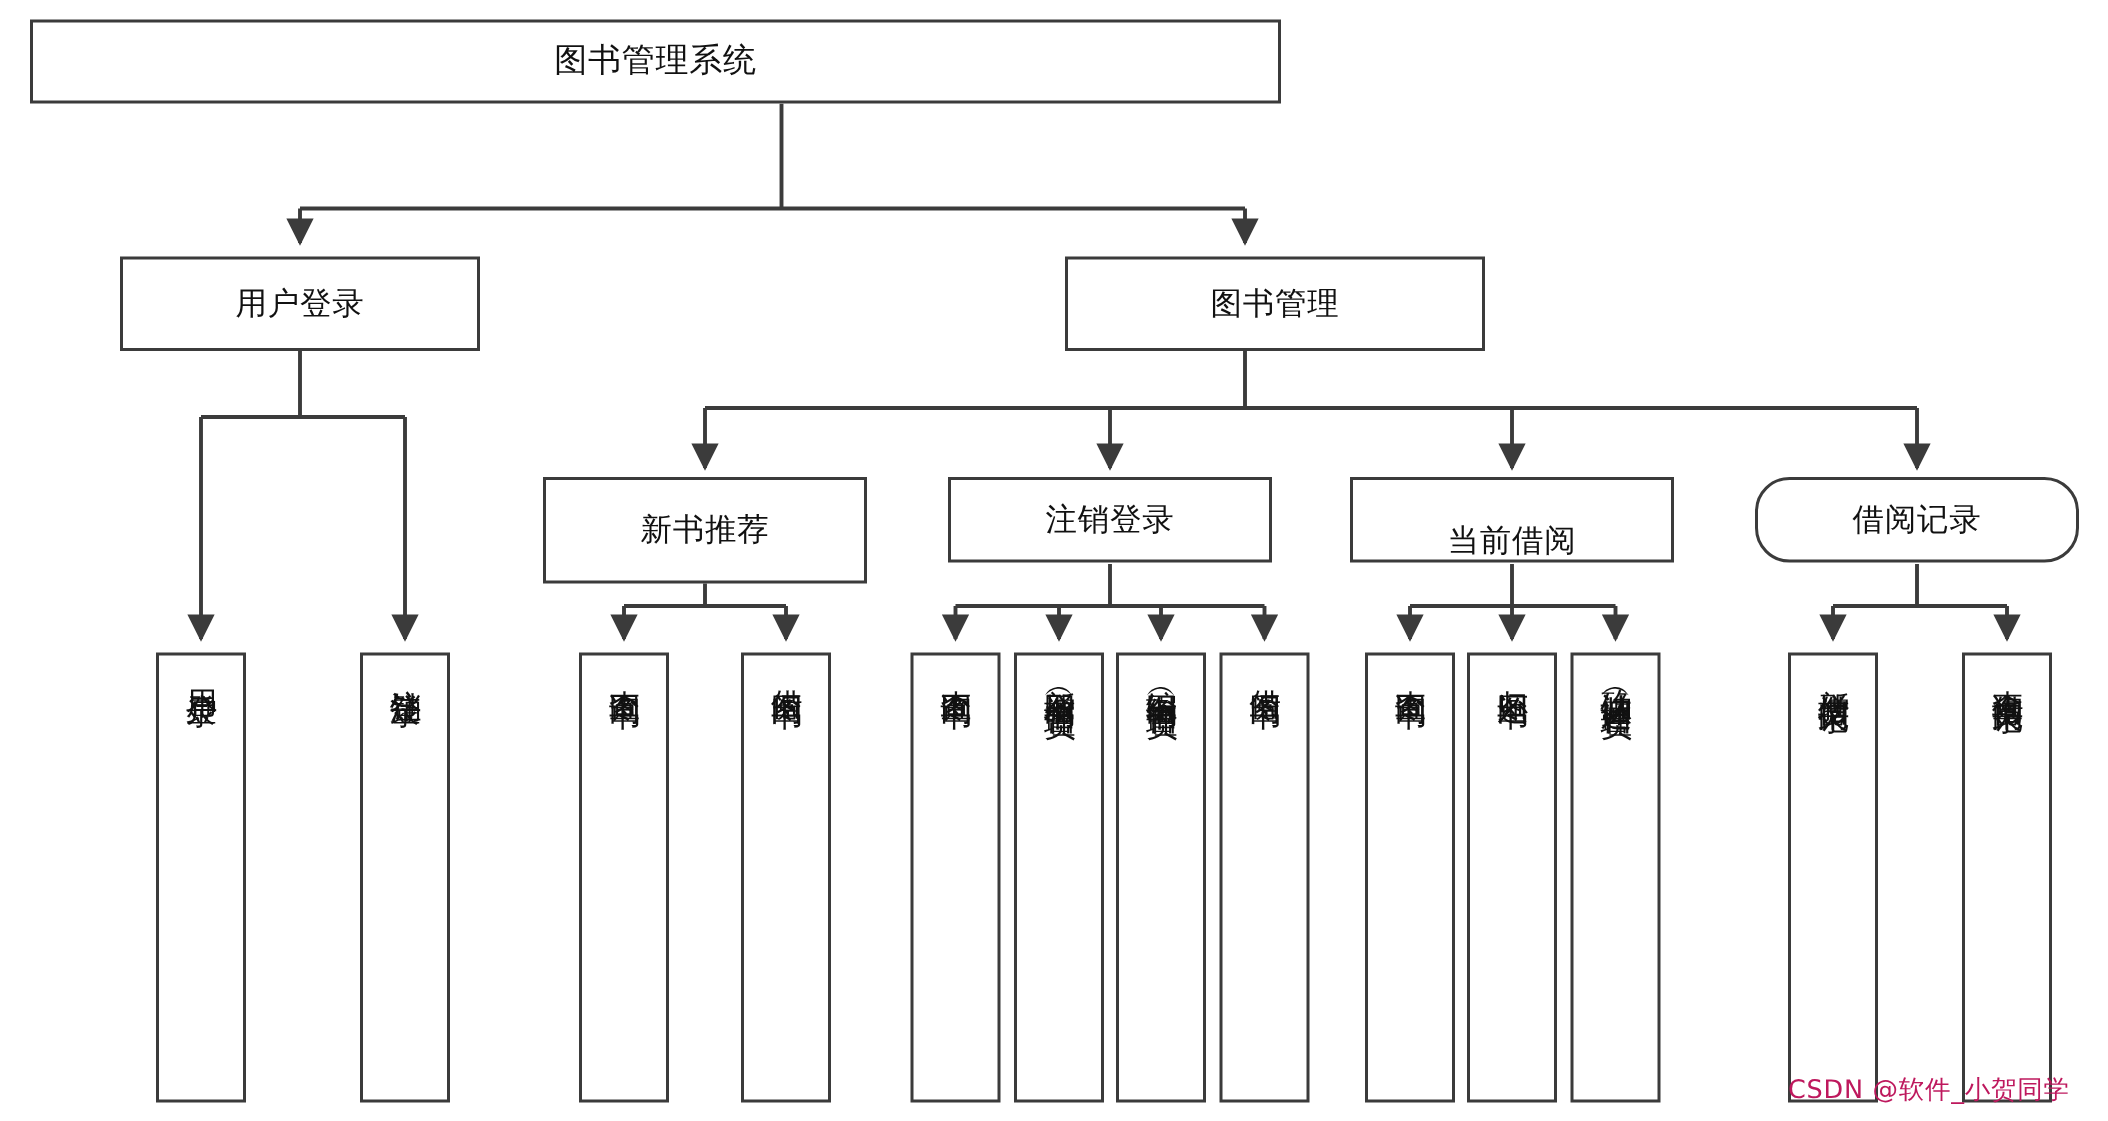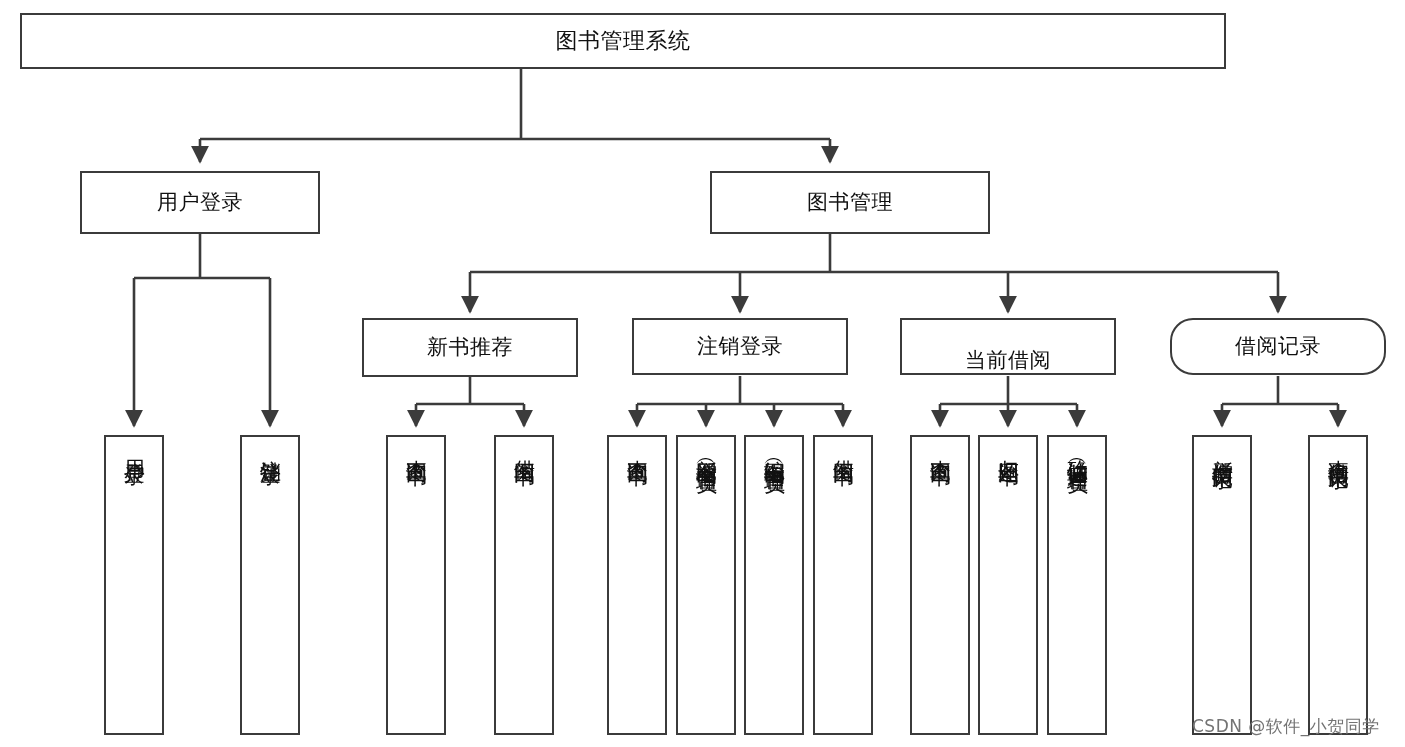--- a/index.html
+++ b/index.html
@@ -51,21 +51,21 @@
   .node.vertical .label {
     writing-mode: vertical-rl;
     text-orientation: upright;
     font-size: 21px;
     letter-spacing: 2px;
     line-height: 1.0;
   }
   #node-root .label { font-size: 22px; }
   .watermark {
     position: absolute;
-    color: #737373;
+    color: #be185d;
     font-size: 17px;
     white-space: nowrap;
     letter-spacing: 0.5px;
   }
 </style>
 </head>
 <body>
 
 <div id="diagram-root">
 
@@ -113,33 +113,33 @@
       <path d="M 1008 404 L 1008 426" marker-end="url(#arrow)"></path>
       <path d="M 1077 404 L 1077 426" marker-end="url(#arrow)"></path>
 
       <path d="M 1278 376 L 1278 404"></path>
       <path d="M 1222 404 L 1338 404"></path>
       <path d="M 1222 404 L 1222 426" marker-end="url(#arrow)"></path>
       <path d="M 1338 404 L 1338 426" marker-end="url(#arrow)"></path>
     </g>
   </svg>
 
-  <div class="node horizontal" id="node-root" style="left:20px; top:13px; width:1206px; height:56px;">
+  <div class="node horizontal" id="node-root" style="left:20px; top:13px; width:834px; height:56px;">
     <span class="label">图书管理系统</span>
   </div>
 
   <div class="node horizontal" style="left:80px; top:171px; width:240px; height:63px;">
     <span class="label">用户登录</span>
   </div>
 
   <div class="node horizontal" style="left:710px; top:171px; width:280px; height:63px;">
     <span class="label">图书管理</span>
   </div>
 
-  <div class="node horizontal" style="left:362px; top:318px; width:216px; height:59px;">
+  <div class="node horizontal" style="left:362px; top:318px; width:216px; height:71px;">
     <span class="label">新书推荐</span>
   </div>
 
   <div class="node horizontal" style="left:632px; top:318px; width:216px; height:57px;">
     <span class="label">注销登录</span>
   </div>
 
   <div class="node horizontal" style="left:900px; top:318px; width:216px; height:57px;align-items:flex-end;">
     <span class="label">当前借阅</span>
   </div>

